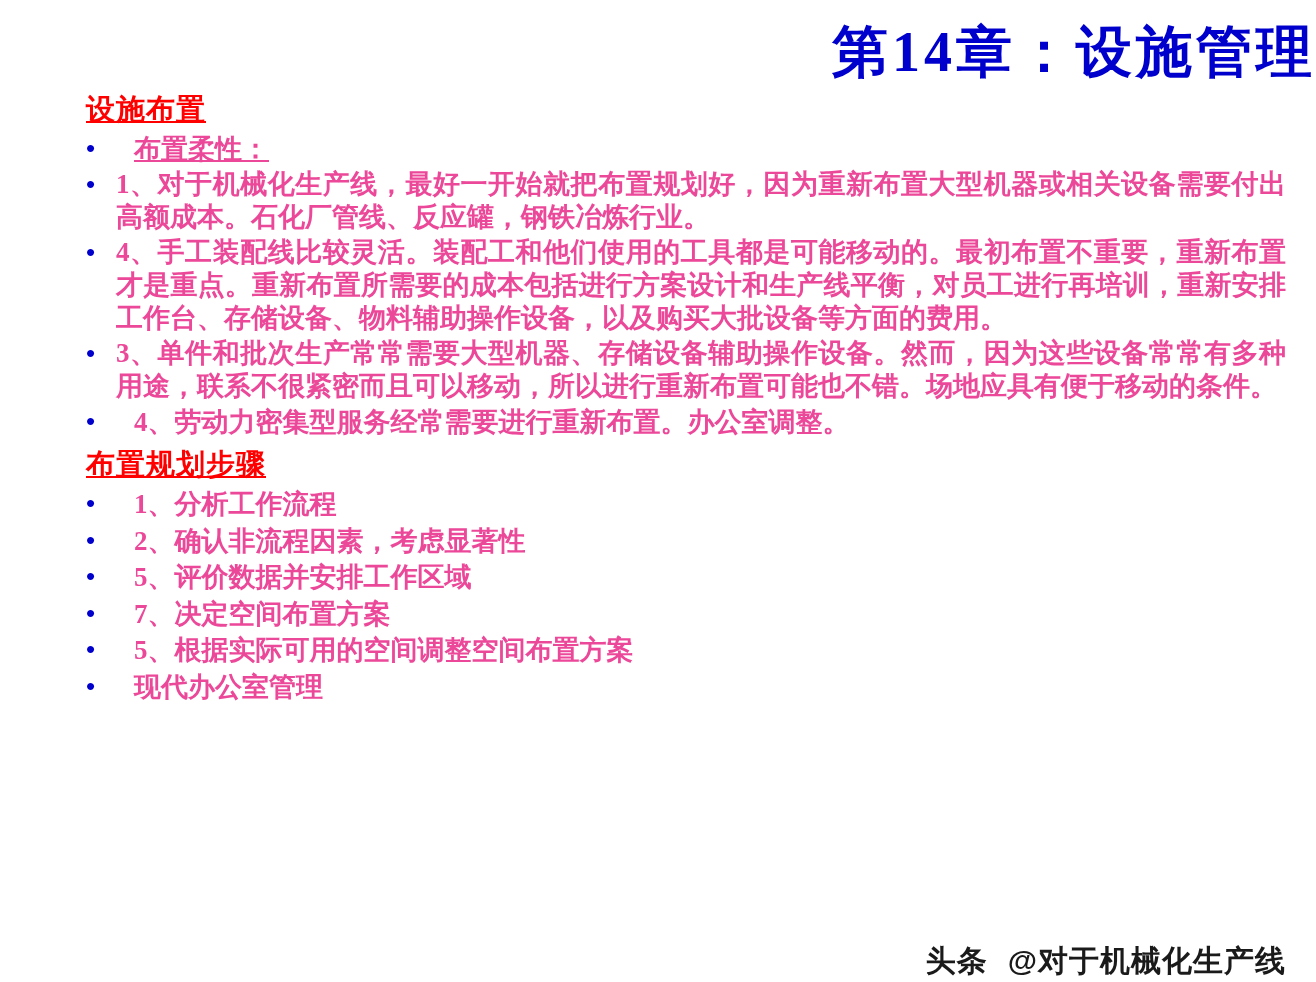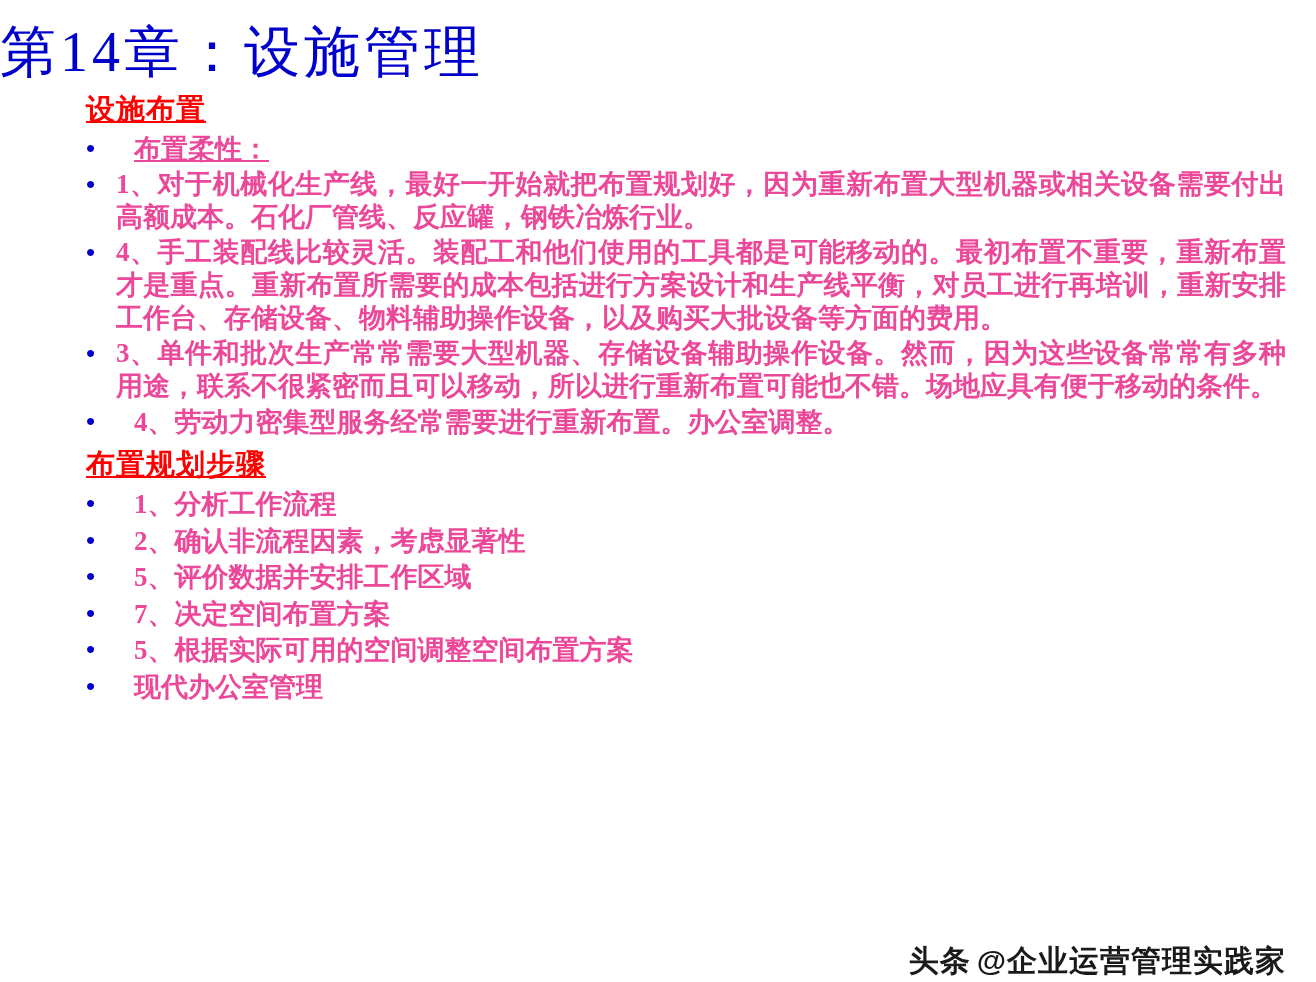--- a/index.html
+++ b/index.html
@@ -14,24 +14,24 @@
     overflow: hidden;
     position: relative;
   }
   .slide {
     position: relative;
     width: 1316px;
     height: 982px;
     box-sizing: border-box;
   }
   .slide-title {
-    text-align: left;
+    text-align: right;
     color: #0000cc;
     font-size: 56px;
-    font-weight: normal;
+    font-weight: bold;
     letter-spacing: 4px;
     line-height: 1.1;
     margin: 22px 0 6px 0;
     font-family: "Liberation Serif", "DejaVu Serif", serif;
   }
   .content {
     padding: 0 30px 0 72px;
   }
   .section-head {
     color: #ff0000;
@@ -84,21 +84,21 @@
     right: 30px;
     bottom: 22px;
     font-size: 30px;
     font-weight: bold;
     color: #1a1a1a;
     letter-spacing: 1px;
     font-family: "Liberation Sans", "DejaVu Sans", sans-serif;
     white-space: nowrap;
   }
   .watermark .brandmark {
-    margin-right: 6px;
+    margin-right: 20px;
     text-align: right;
   }
 </style>
 </head>
 <body>
 
 <div class="slide">
 
   <div class="slide-title">第14章：设施管理</div>
 
@@ -156,16 +156,16 @@
 
 
     <div class="bullet-row">
       <span class="bullet-dot">•</span>
       <span class="bullet-text sub-indent">现代办公室管理</span>
     </div>
 
   </div>
 
   <div class="watermark">
-    <span class="brandmark">头条</span><span>@企业运营管理实践家</span>
+    <span class="brandmark">头条</span><span>@对于机械化生产线</span>
   </div>
 
 </div>
 
 </body></html>

